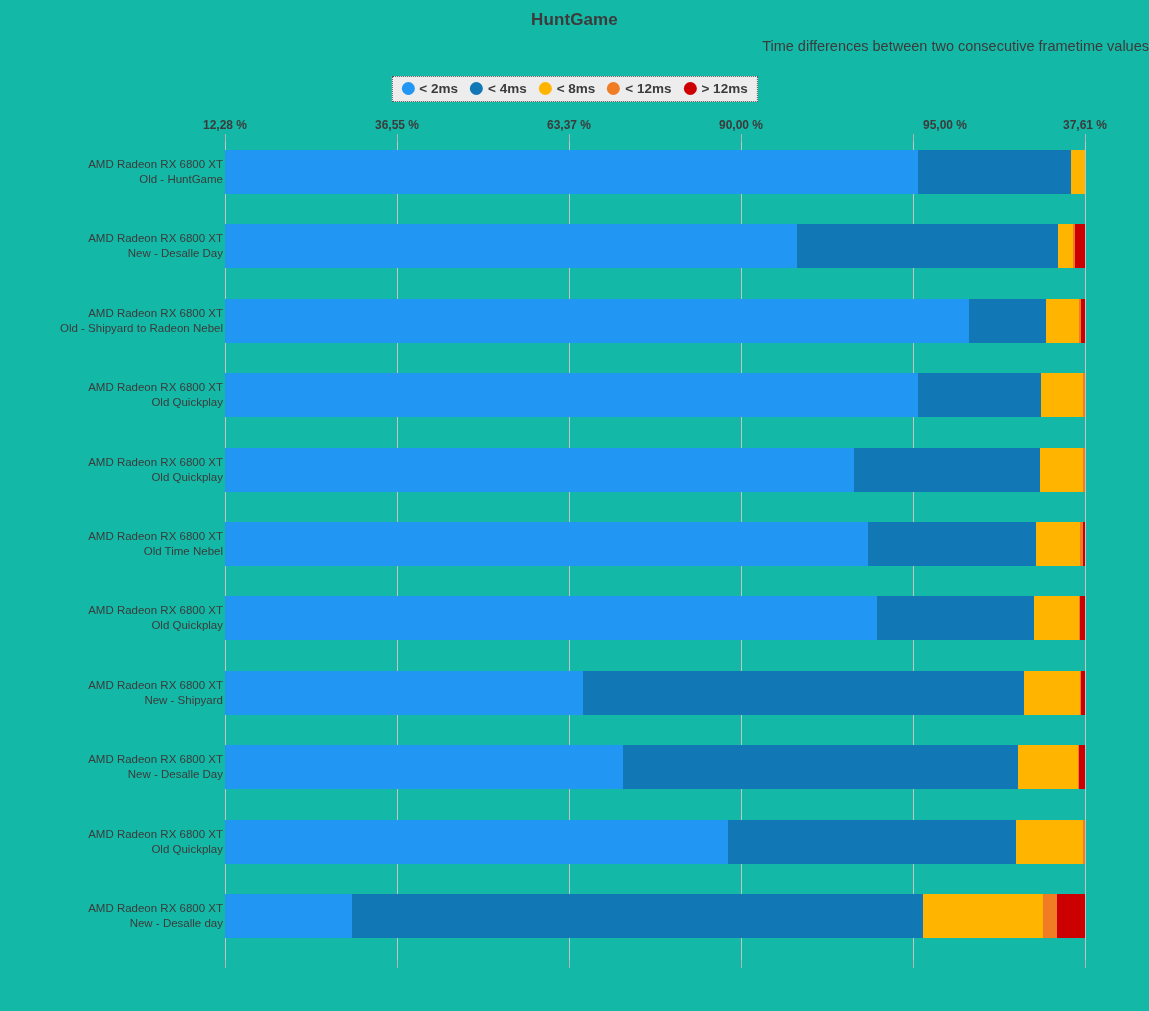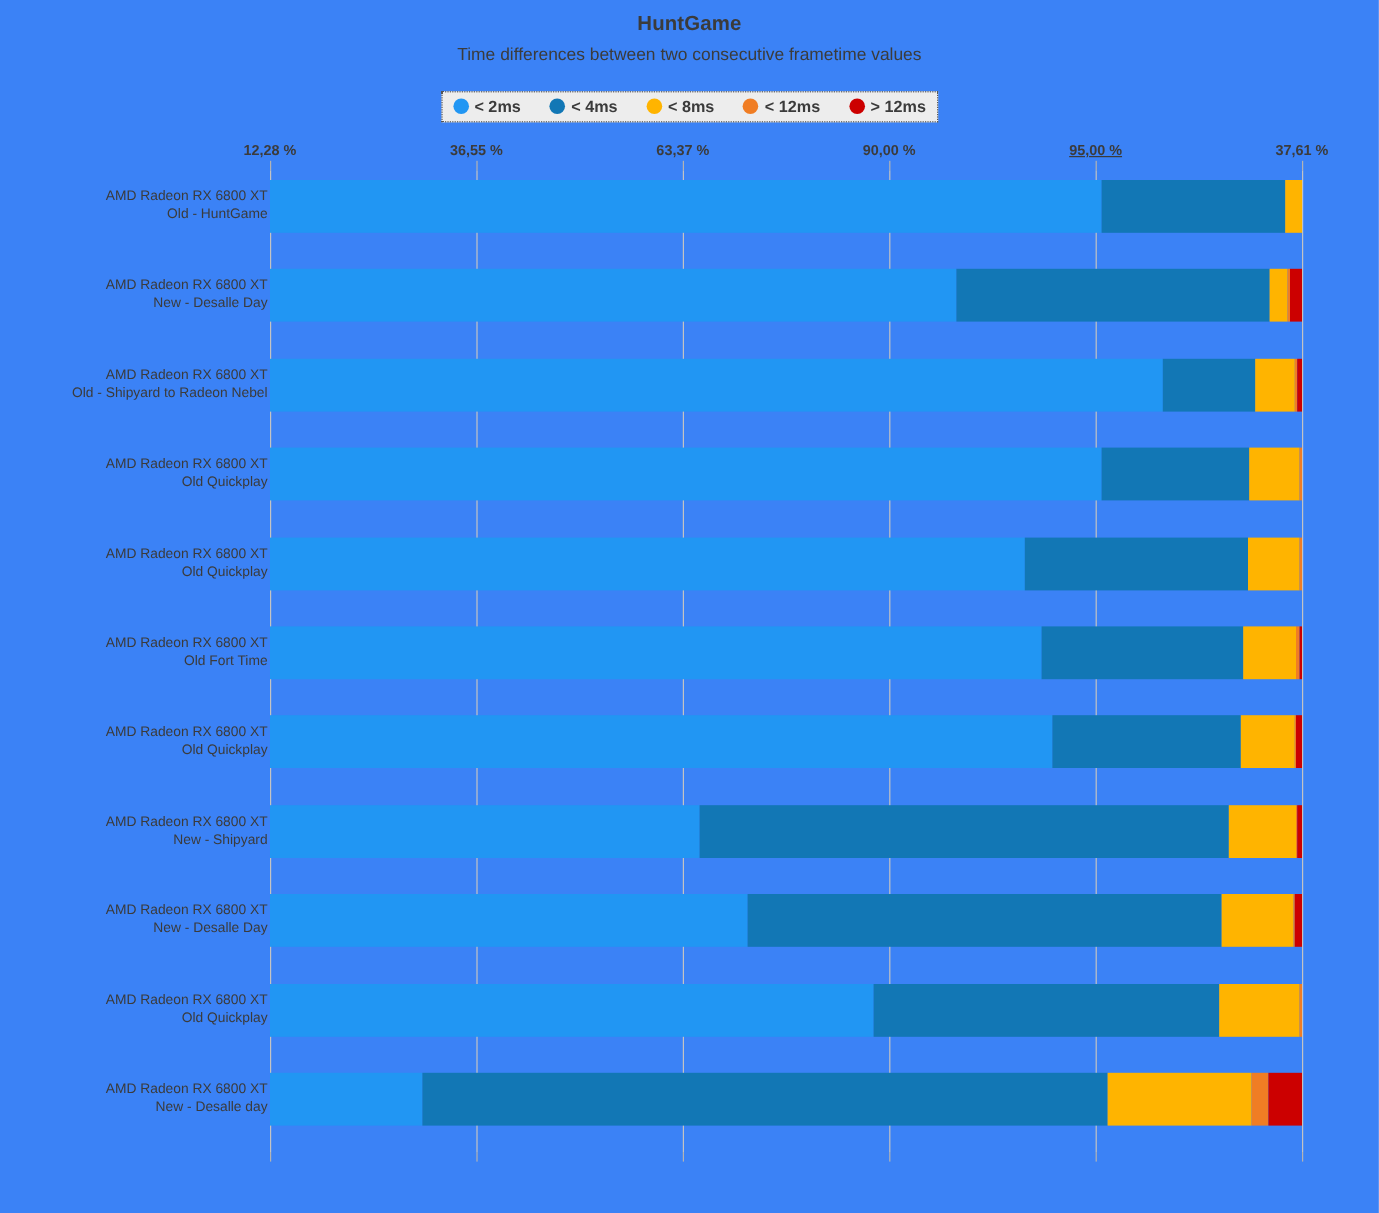--- a/index.html
+++ b/index.html
@@ -11,55 +11,55 @@
     width: 1149px;
     height: 1011px;
     font-family: "Liberation Sans", sans-serif;
     color: #3b3b3b;
     overflow: hidden;
   }
   #chart-root {
     position: relative;
     width: 1149px;
     height: 1011px;
-    background: #3b82f6;
+    background: #14b8a6;
   }
 
   
   #chart-title {
     position: absolute;
     left: 0; top: 10px;
     width: 1149px;
     text-align: center;
     font-size: 17px;
     font-weight: bold;
     color: #3b3b3b;
     letter-spacing: .1px;
   }
   #chart-subtitle {
     position: absolute;
     left: 0; top: 38px;
     width: 1149px;
-    text-align: center;
+    text-align: right;
     font-size: 14.5px;
     font-weight: normal;
     color: #3b3b3b;
   }
 
   
   #legend {
     position: absolute;
     top: 76px;
     left: 50%;
     transform: translateX(-50%);
     border: 1px dotted #555;
     padding: 4px 9px 5px 9px;
     display: flex;
     align-items: center;
-    gap: 24px;
+    gap: 12px;
     background: #ededed;
   }
   .legend-item {
     display: flex;
     align-items: center;
     gap: 5px;
     font-size: 13.5px;
     font-weight: bold;
     color: #3b3b3b;
     white-space: nowrap;
@@ -169,21 +169,21 @@
 
   <div id="axis-labels">
       <div class="tick-label" style="left: 225px;">12,28 %</div>
       <div class="tick-mark" style="left: 225px;"></div>
       <div class="tick-label" style="left: 397px;">36,55 %</div>
       <div class="tick-mark" style="left: 397px;"></div>
       <div class="tick-label" style="left: 569px;">63,37 %</div>
       <div class="tick-mark" style="left: 569px;"></div>
       <div class="tick-label" style="left: 741px;">90,00 %</div>
       <div class="tick-mark" style="left: 741px;"></div>
-      <div class="tick-label" style="left: 913px; text-decoration: underline;">95,00 %</div>
+      <div class="tick-label" style="left: 945px;">95,00 %</div>
       <div class="tick-mark" style="left: 913px;"></div>
       <div class="tick-label" style="left: 1085px;">37,61 %</div>
       <div class="tick-mark" style="left: 1085px;"></div>
     </div>
 
   <div id="plot">
       <div class="gridline" style="left: 0px;"></div>
       <div class="gridline" style="left: 172px;"></div>
       <div class="gridline" style="left: 344px;"></div>
       <div class="gridline" style="left: 516px;"></div>
@@ -225,21 +225,21 @@
         <div class="seg" style="width: 1.72px; background: rgb(240, 125, 36);"></div>
       </div>
       <div class="cat-label" style="left: -220px; top: 312.6px;"><span>AMD Radeon RX 6800 XT</span><span class="l2">Old Quickplay</span></div>
       <div class="bar-row" style="top: 380px; height: 44px;">
         <div class="seg" style="width: 642.936px; background: rgb(33, 150, 243);"></div>
         <div class="seg" style="width: 167.872px; background: rgb(18, 119, 181);"></div>
         <div class="seg" style="width: 44.032px; background: rgb(255, 180, 0);"></div>
         <div class="seg" style="width: 3.096px; background: rgb(240, 125, 36);"></div>
         <div class="seg" style="width: 2.064px; background: rgb(204, 0, 0);"></div>
       </div>
-      <div class="cat-label" style="left: -220px; top: 387px;"><span>AMD Radeon RX 6800 XT</span><span class="l2">Old Fort Time</span></div>
+      <div class="cat-label" style="left: -220px; top: 387px;"><span>AMD Radeon RX 6800 XT</span><span class="l2">Old Time Nebel</span></div>
       <div class="bar-row" style="top: 454.4px; height: 44px;">
         <div class="seg" style="width: 651.88px; background: rgb(33, 150, 243);"></div>
         <div class="seg" style="width: 156.864px; background: rgb(18, 119, 181);"></div>
         <div class="seg" style="width: 45.064px; background: rgb(255, 180, 0);"></div>
         <div class="seg" style="width: 1.032px; background: rgb(240, 125, 36);"></div>
         <div class="seg" style="width: 5.16px; background: rgb(204, 0, 0);"></div>
       </div>
       <div class="cat-label" style="left: -220px; top: 461.4px;"><span>AMD Radeon RX 6800 XT</span><span class="l2">Old Quickplay</span></div>
       <div class="bar-row" style="top: 528.8px; height: 44px;">
         <div class="seg" style="width: 358.104px; background: rgb(33, 150, 243);"></div>

